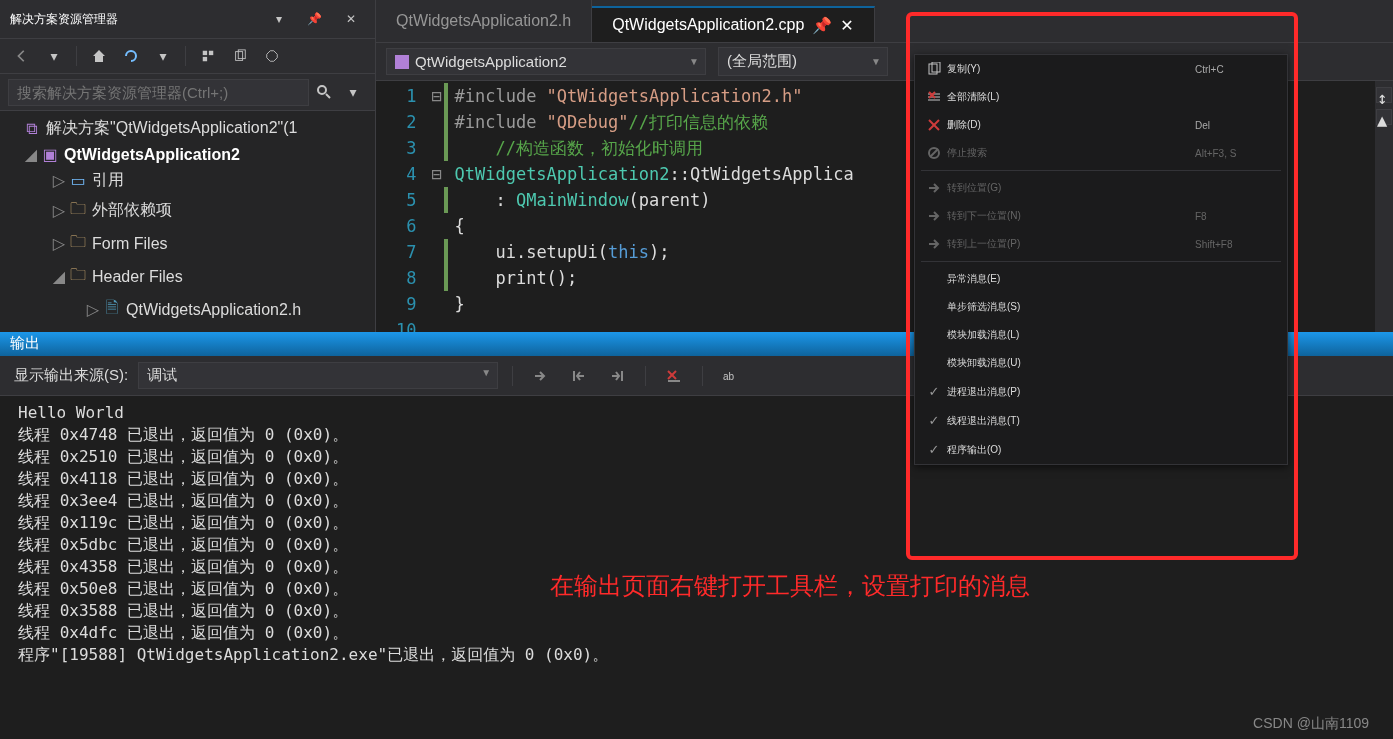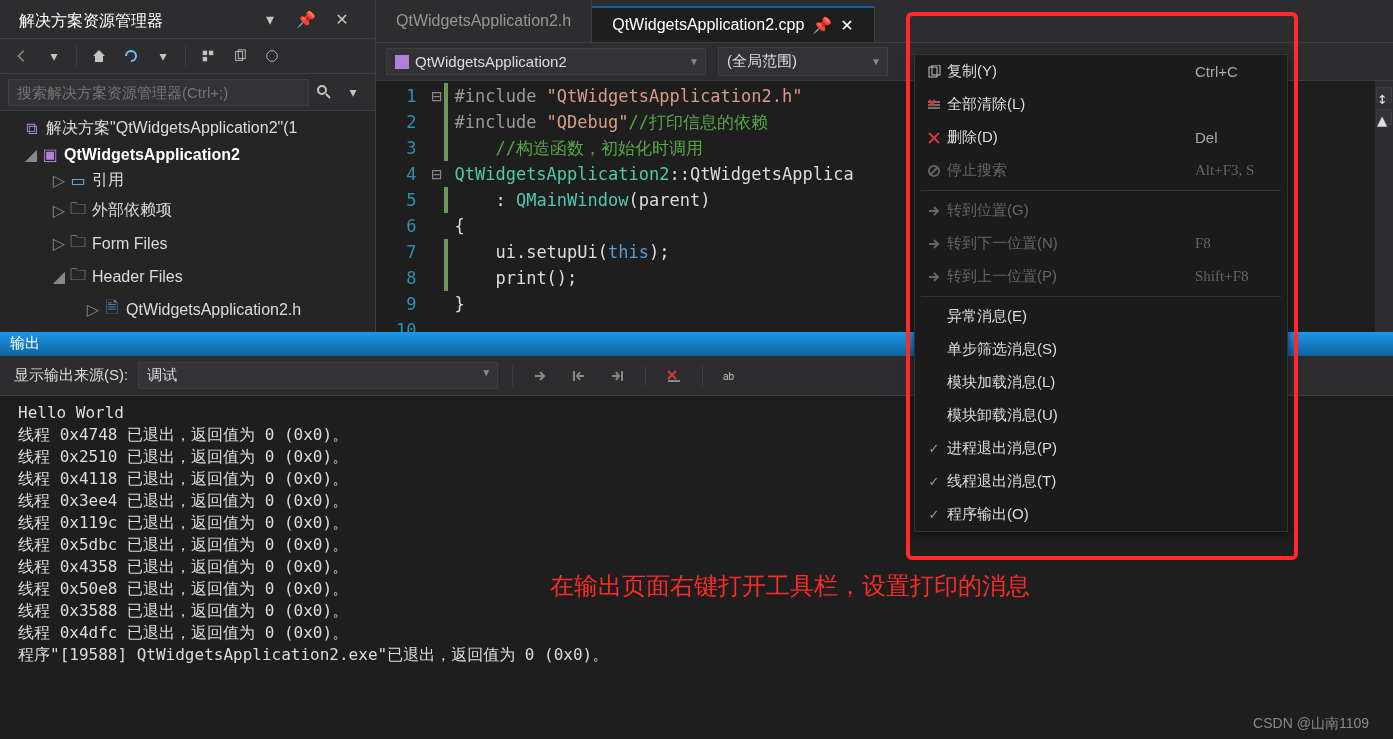--- a/index.html
+++ b/index.html
@@ -17,24 +17,24 @@
 .sidebar {
   width: 376px;
   background: #252526;
   border-right: 1px solid #3e3e42;
   display: flex;
   flex-direction: column;
 }
 .panel-header {
   background: #2d2d30;
   color: #fff;
-  padding: 6px 19px;
-  font-size: 16px;
-  display: flex;
-  align-items: flex-end;
+  padding: 6px 10px;
+  font-size: 12px;
+  display: flex;
+  align-items: center;
   justify-content: space-between;
 }
 .panel-header .icons { display: flex; gap: 8px; align-items: center; }
 .toolbar {
   display: flex;
   align-items: center;
   gap: 4px;
   padding: 4px 8px;
   background: #2d2d30;
   border-top: 1px solid #3e3e42;
@@ -166,34 +166,34 @@
 
 .context-menu {
   position: absolute;
   left: 914px;
   top: 54px;
   width: 374px;
   background: #1b1b1c;
   border: 1px solid #333337;
   box-shadow: 0 2px 8px rgba(0,0,0,0.6);
   z-index: 30;
-  font-size: 15px;
+  font-size: 10px;
 }
 .cm-item {
   display: flex;
   align-items: center;
   padding: 7px 12px 7px 6px;
   color: #dcdcdc;
   cursor: pointer;
 }
 .cm-item.disabled { color: #656565; cursor: default; }
 .cm-icon { width: 26px; display: inline-flex; justify-content: center; }
 .cm-label { flex: 1; }
 .cm-short { color: #aaa; min-width: 80px; }
-.cm-item.disabled .cm-short { color: #656565; font-family: Liberation Serif, serif; }
+.cm-item.disabled .cm-short { color: #656565; }
 .cm-sep { height: 1px; background: #333337; margin: 3px 6px; }
 .check::before { content: "✓"; color: #999; font-size: 13px; }
 
 .red-box {
   position: absolute;
   left: 906px;
   top: 12px;
   width: 392px;
   height: 548px;
   border: 4px solid #ff2a2a;

